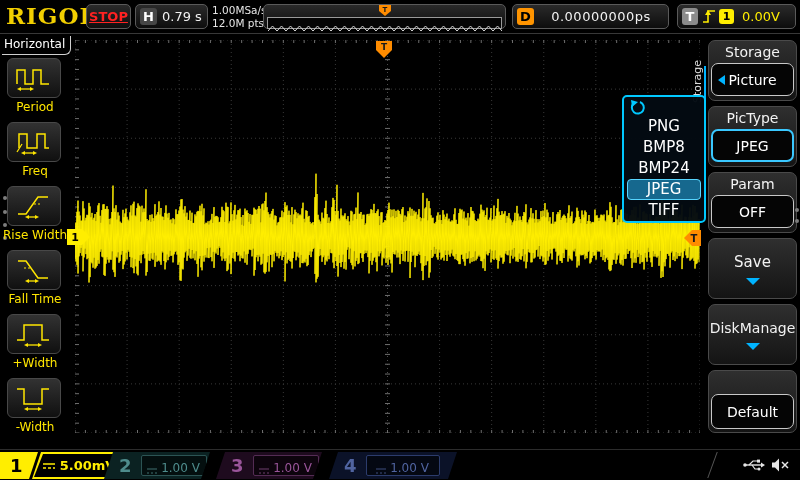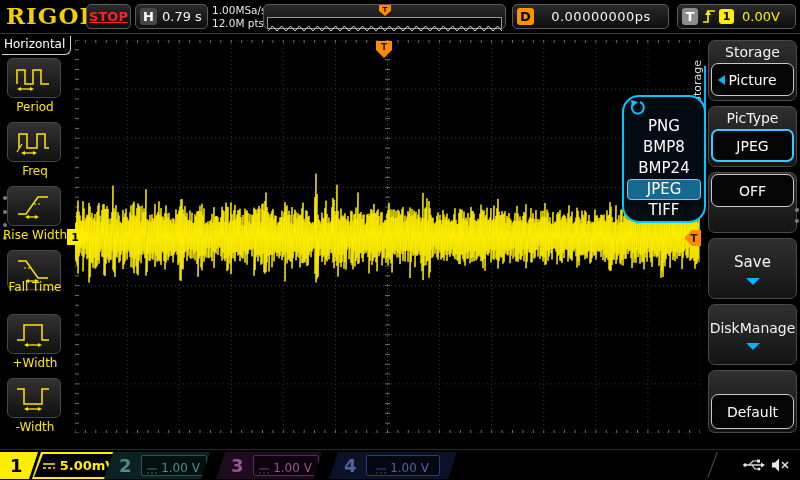--- a/index.html
+++ b/index.html
@@ -37,21 +37,21 @@
   .ldot{position:absolute;left:3px;width:4px;height:4px;border-radius:50%;background:#7d7d7d;}
   
   #plot{position:absolute;left:75px;top:40px;}
   #plot .grid{stroke:#383838;stroke-dasharray:1 3;fill:none;}
   #plot .center{stroke:#4c4c4c;}
   #plot .tick{stroke:#6e6e6e;}
   #plot .wave{stroke:#ffee00;stroke-width:1;fill:none;}
   .marker{position:absolute;}
   
   .popup{position:absolute;left:622px;top:95px;width:84px;height:128px;box-sizing:border-box;
-         background:rgba(3,10,18,.97);border:2px solid #00c8ff;border-radius:17px;z-index:6;padding-top:19px;}
+         background:rgba(3,10,18,.97);border:2px solid #00c8ff;border-radius:5px;z-index:6;padding-top:19px;}
   .popt{height:21px;line-height:21px;text-align:center;color:#fff;font-size:15px;margin:0 6px;border-radius:4px;}
   .popt.sel{background:#16688e;border:1px solid #58d6ff;margin:0 3px;height:19px;line-height:19px;}
   .knob{position:absolute;left:5px;top:3px;}
   
   .rtab{position:absolute;left:691px;top:46px;width:14px;height:70px;color:#ddd;font-size:11px;
         writing-mode:vertical-rl;transform:rotate(180deg);text-align:center;}
   .conn{position:absolute;left:704px;top:66px;width:2px;height:122px;background:#00b4ff;z-index:5;}
   .rgroup{position:absolute;left:708px;width:89px;background:linear-gradient(#2f2f2f,#141414);
           border:1px solid #4a4a4a;border-radius:7px;box-sizing:border-box;}
   .rheader{text-align:center;font-size:14px;color:#f2f2f2;height:21px;line-height:23px;}
@@ -174,21 +174,21 @@
 
 <div class="lbtn" style="top:250px">
   <svg width="38" height="28">
     <polyline points="3,5 11,5 23,22 33,22" stroke="#ffe600" stroke-width="1.5" fill="none"></polyline>
     <line x1="9" y1="12" x2="17" y2="12" stroke="#ffe600" stroke-width="1" stroke-dasharray="2 2"></line>
     <line x1="12" y1="25" x2="22" y2="25" stroke="#ffe600" stroke-width="1.3"></line>
     <polygon points="10,25 14,23 14,27" fill="#ffe600"></polygon>
       <polygon points="24,25 20,23 20,27" fill="#ffe600"></polygon>
   </svg>
 </div>
-<div class="llabel" style="top:280px">Fall Time</div>
+<div class="llabel" style="top:292px">Fall Time</div>
 
 <div class="lbtn" style="top:314px">
   <svg width="38" height="28">
     <polyline points="2,20 9,20 9,5 27,5 27,20 34,20" stroke="#ffe600" stroke-width="1.5" fill="none"></polyline>
     <line x1="11" y1="25" x2="25" y2="25" stroke="#ffe600" stroke-width="1.3"></line>
     <polygon points="9,25 13,23 13,27" fill="#ffe600"></polygon>
       <polygon points="27,25 23,23 23,27" fill="#ffe600"></polygon>
   </svg>
 </div>
 <div class="llabel" style="top:356px">+Width</div>
@@ -531,20 +531,21 @@
 </div>
 
 <div class="rgroup" style="top:106px;height:61px">
   <div class="rheader">PicType</div>
   <div class="rvalue sel">
     <span>JPEG</span>
   </div>
 </div>
 
 <div class="rgroup" style="top:172px;height:61px">
+  <div class="rheader">Param</div>
   <div class="rvalue">
     <span>OFF</span>
   </div>
 </div>
 <div class="rdot" style="top:208px"></div>
 <div class="rdot" style="top:219px"></div>
 
 <div class="rgroup" style="top:238px;height:61px">
   <div class="rbig">
     <span class="lab">Save</span>

